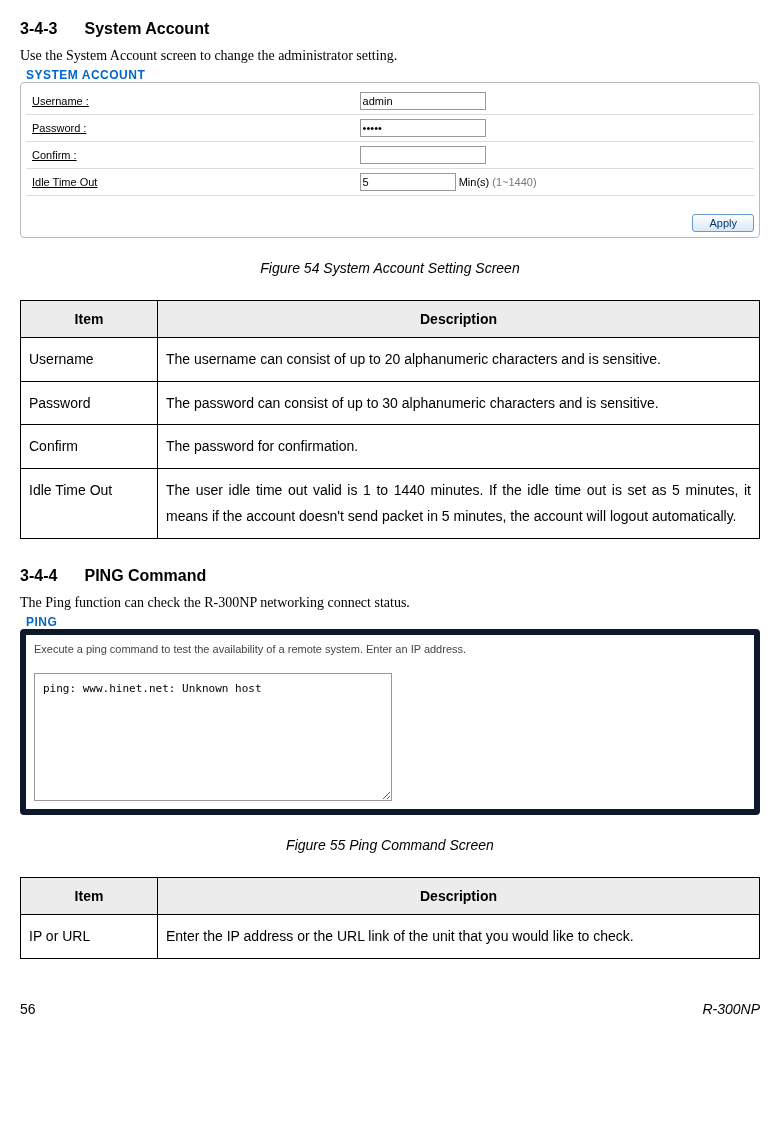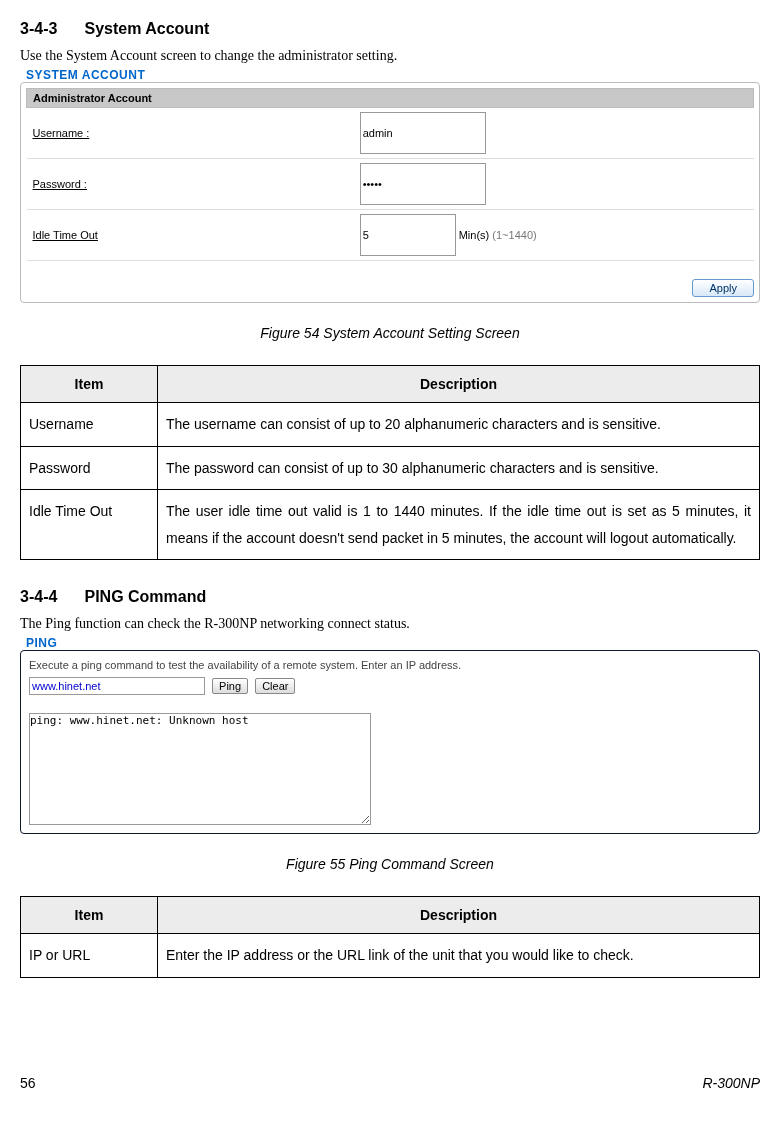--- a/index.html
+++ b/index.html
@@ -45,21 +45,21 @@
   .sys-table td {
     border-bottom: 1px solid #ddd;
     padding: 4px 6px;
     vertical-align: middle;
   }
   .sys-table td:first-child { width: 45%; text-decoration: underline; }
   .sys-input {
     border: 1px solid #999;
     height: 16px;
     font-size: 11px;
-    padding: 12px 2px;
+    padding: 0 2px;
   }
   .sys-input.wide { width: 120px; }
   .sys-input.narrow { width: 90px; }
   .apply-btn {
     float: right;
     margin-top: 18px;
     background: linear-gradient(#fff,#d8e8f8);
     border: 1px solid #6699cc;
     border-radius: 3px;
     padding: 2px 16px;
@@ -86,21 +86,21 @@
   }
   .desc-table th.item { width: 120px; }
   .desc-table td {
     border: 1px solid #000;
     padding: 8px 8px;
     vertical-align: top;
     line-height: 1.9;
   }
   .desc-table td.justify { text-align: justify; }
   .ping-box {
-    border: 1px solid #0f172a;
+    border: 6px solid #0f172a;
     border-radius: 4px;
     padding: 8px;
     font-size: 11px;
   }
   .ping-desc { color: #444; margin-bottom: 6px; }
   .ping-input {
     border:1px solid #999;
     height:16px;
     width:170px;
     font-size:11px;
@@ -116,58 +116,59 @@
     cursor:pointer;
     margin-left:4px;
   }
   .ping-output {
     border:1px solid #999;
     width: 340px;
     height: 110px;
     margin-top: 18px;
     font-family: monospace;
     font-size: 11px;
-    padding: 0;
+    padding: 8px;
     resize: both;
     overflow: auto;
   }
   .footer {
     display:flex;
     justify-content: space-between;
-    margin-top: 97px;
+    margin-top: 42px;
     font-size: 14px;
   }
   .footer-right { font-style: italic; }
   .clearfix::after { content:""; display:block; clear:both; }
   .note-text { color:#777; font-size:11px; }
 </style>
 </head>
 <body>
 
 <div class="heading">
   <span class="num">3-4-3</span>
   <span>System Account</span>
 </div>
 
 <div class="intro">Use the System Account screen to change the administrator setting.</div>
 
 <div class="panel-title">SYSTEM ACCOUNT</div>
 <div class="panel-box clearfix">
   <table class="sys-table">
     <tbody>
-        <tr>
-          <th colspan="2">Administrator Account</th>
-        </tr>
     <tr>
       <td>Username :</td>
       <td><input class="sys-input wide" value="admin" style=""></td>
     </tr>
     <tr>
       <td>Password :</td>
       <td><input class="sys-input wide" value="•••••" style=""></td>
+    </tr>
+    <tr>
+      <td>Confirm :</td>
+      <td><input class="sys-input wide" value="" style=""></td>
     </tr>
     <tr>
       <td>Idle Time Out</td>
       <td>
         <input class="sys-input narrow" value="5" style="">
         <span>Min(s)</span>
         <span class="note-text">(1~1440)</span>
       </td>
     </tr>
   </tbody>
@@ -184,41 +185,40 @@
   </tr>
   <tr>
     <td>Username</td>
     <td>The username can consist of up to 20 alphanumeric characters and is sensitive.</td>
   </tr>
   <tr>
     <td>Password</td>
     <td>The password can consist of up to 30 alphanumeric characters and is sensitive.</td>
   </tr>
   <tr>
+    <td>Confirm</td>
+    <td>The password for confirmation.</td>
+  </tr>
+  <tr>
     <td>Idle Time Out</td>
     <td class="justify">The user idle time out valid is 1 to 1440 minutes. If the idle time out is set as 5 minutes, it means if the account doesn't send packet in 5 minutes, the account will logout automatically.</td>
   </tr>
 </tbody>
   </table>
 
 <div class="heading">
   <span class="num">3-4-4</span>
   <span>PING Command</span>
 </div>
 
 <div class="intro">The Ping function can check the R-300NP networking connect status.</div>
 
 <div class="panel-title">PING</div>
 <div class="ping-box">
   <div class="ping-desc">Execute a ping command to test the availability of a remote system. Enter an IP address.</div>
-  <div>
-    <input class="ping-input" value="www.hinet.net" style="">
-    <button class="ping-btn">Ping</button>
-    <button class="ping-btn">Clear</button>
-  </div>
   <div class="ping-output">ping: www.hinet.net: Unknown host</div>
 </div>
 <div class="figcap">Figure 55 Ping Command Screen</div>
 
 <table class="desc-table">
   <tbody>
       <tr>
     <th class="item">Item</th>
     <th>Description</th>
   </tr>

